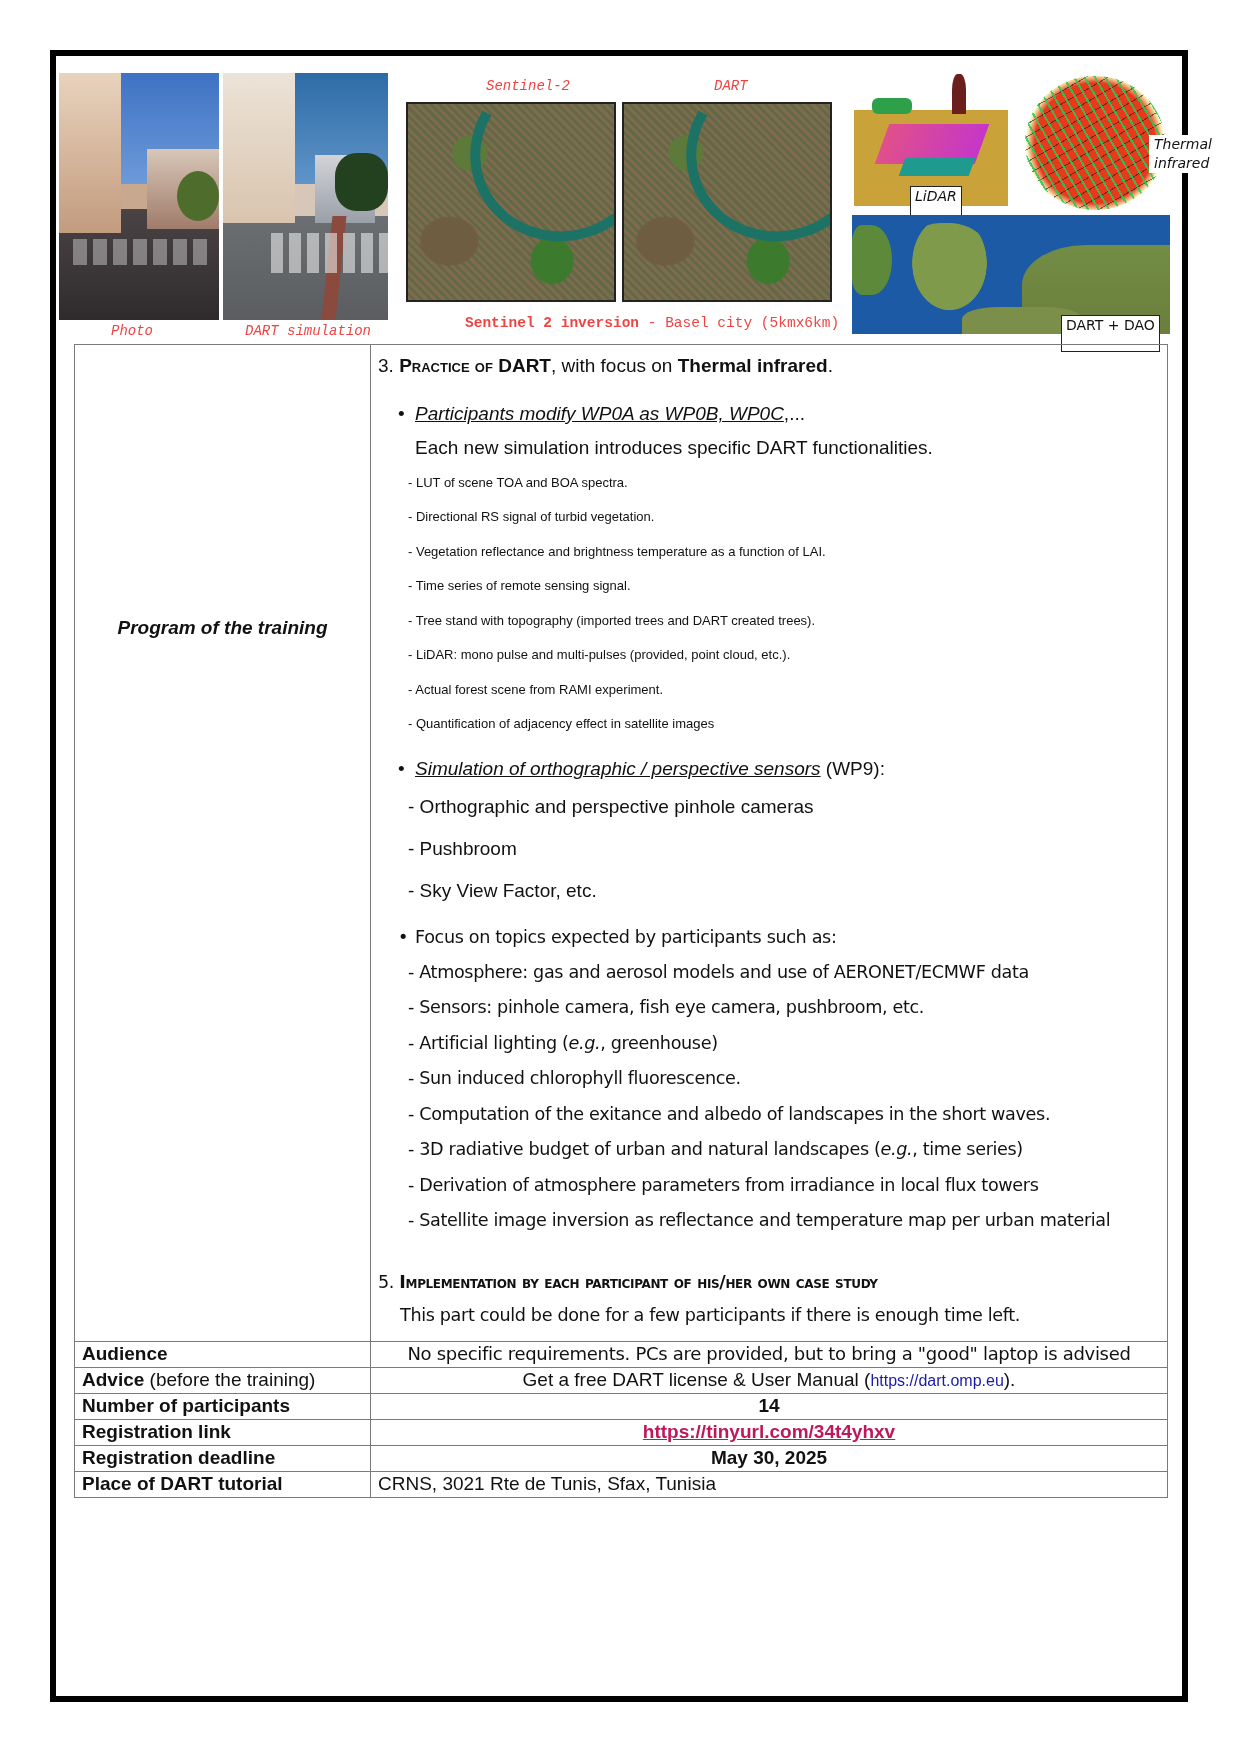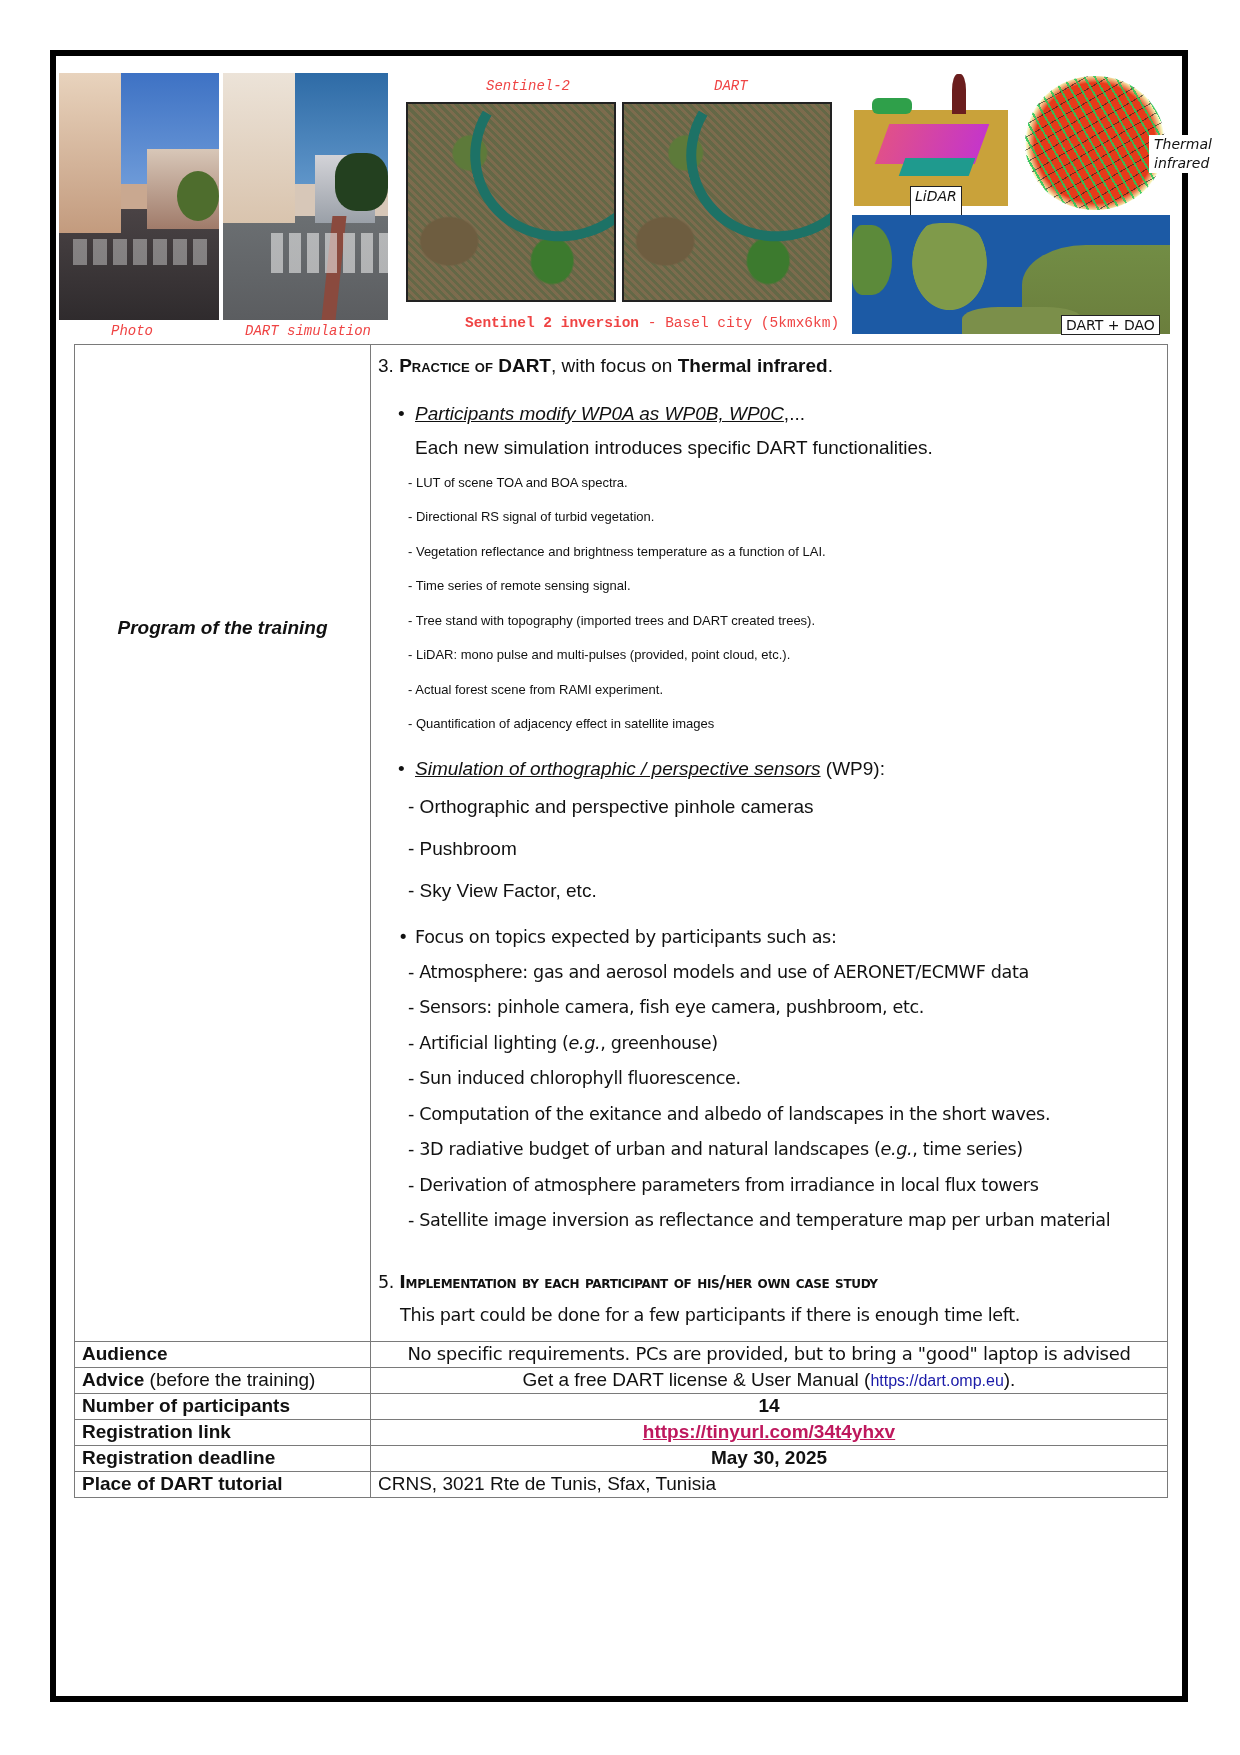--- a/index.html
+++ b/index.html
@@ -86,21 +86,21 @@
 
   .europe-img {
     left: 852px; top: 215px; width: 318px; height: 119px;
     background: #1c5aa5;
   }
   .europe-img .gb { position: absolute; left: 50px; top: 8px; width: 95px; height: 100px; background: radial-gradient(ellipse at 50% 40%, #7f9a4a 0 55%, transparent 56%); border-radius: 40% 50% 30% 60%; }
   .europe-img .ie { position: absolute; left: 0px; top: 10px; width: 40px; height: 70px; background: #5c8a3a; border-radius: 30% 60% 60% 30%; }
   .europe-img .cont { position: absolute; left: 170px; top: 30px; width: 160px; height: 100px; background: linear-gradient(180deg,#728d45,#6a7c3c); border-radius: 40% 0 0 0; }
   .europe-img .fr { position: absolute; left: 110px; top: 92px; width: 120px; height: 40px; background: #7b8f4a; border-radius: 30% 30% 0 0; }
   .dao-label {
-    position: absolute; left: 1061px; top: 315px; height: 20px; padding: 0 4px; line-height: 18px;
+    position: absolute; left: 1061px; top: 315px; height: 37px; padding: 0 4px; line-height: 18px;
     background: #fff; border: 1px solid #222; font-family: "DejaVu Sans", sans-serif; font-size: 14px;
   }
 
   .cap-photo { left: 111px; top: 323px; }
   .cap-dartsim { left: 245px; top: 323px; }
   .cap-sentinel { left: 486px; top: 78px; }
   .cap-dart { left: 714px; top: 78px; }
   .cap-inversion { left: 465px; top: 315px; font-style: normal; font-size: 14.5px; }
   .cap-inversion b { font-weight: bold; }
 

